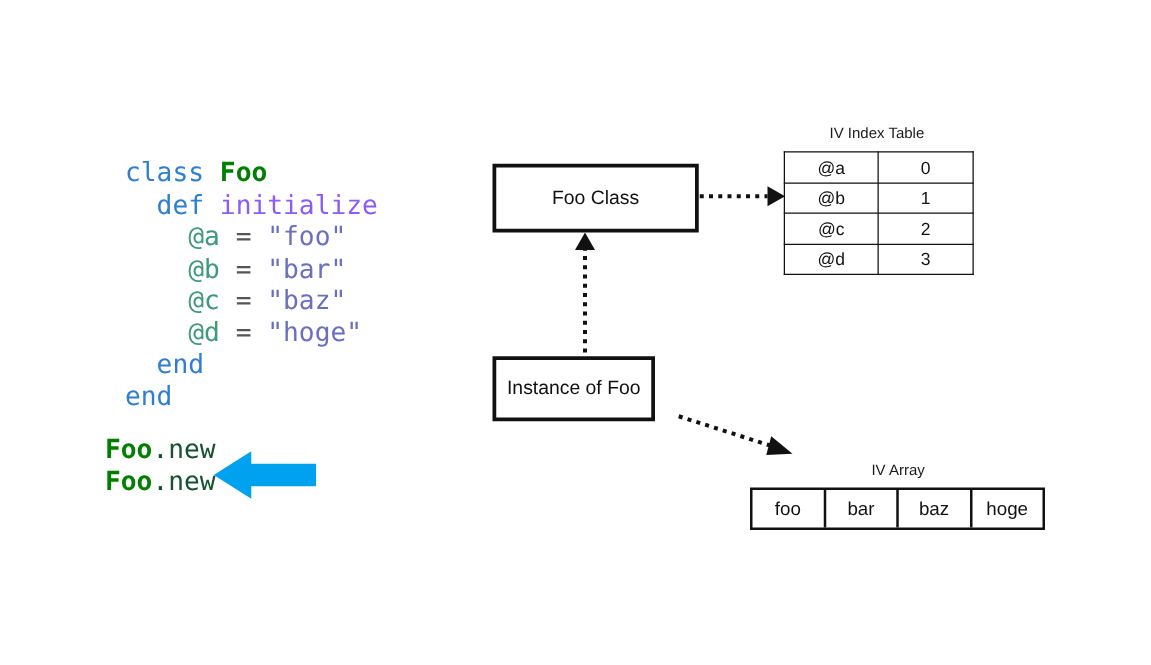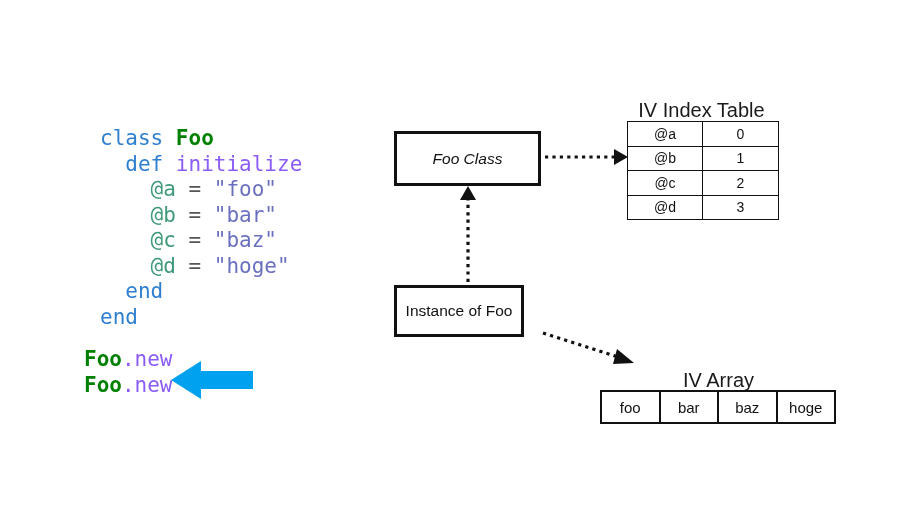--- a/index.html
+++ b/index.html
@@ -27,21 +27,21 @@
     white-space: pre;
     letter-spacing: 0px;
   }
   .code-line { display: block; height: 25.5px; }
   .kw      { color: #2f7fd0; }
   .cls     { color: #008000; font-weight: bold; }
   .meth    { color: #8b5cf6; }
   .ivar    { color: #3f9a78; }
   .op      { color: #555555; }
   .str     { color: #6a6fc0; }
-  .plain   { color: #8b5cf6; }
+  .plain   { color: #14532d; }
 
   .code-block2 {
     position: absolute;
     left: 84px;
     top: 345px;
     font-family: "DejaVu Sans Mono", monospace;
     font-size: 21px;
     line-height: 28px;
     white-space: pre;
   }
@@ -61,27 +61,27 @@
     border: 3px solid #111111;
     background: #ffffff;
     display: flex;
     align-items: center;
     justify-content: center;
     font-size: 15.5px;
     color: #111111;
     font-family: "Liberation Sans", sans-serif;
     box-sizing: border-box;
   }
-  #foo-class-box    { left: 394px; top: 131px; width: 147px; height: 55px; font-style: italic; }
+  #foo-class-box    { left: 394px; top: 131px; width: 165px; height: 55px; }
   #instance-box     { left: 394px; top: 285px; width: 130px; height: 52px; }
 
   
   .table-caption {
     position: absolute;
-    font-size: 20px;
+    font-size: 12px;
     color: #1a1a1a;
     white-space: nowrap;
   }
   #iv-index-caption { left: 627px; top: 99px; width: 149px; text-align: center; }
   #iv-array-caption { left: 600px; top: 369px; width: 237px; text-align: center; }
 
   table.iv-index {
     position: absolute;
     left: 627px;
     top: 121px;

